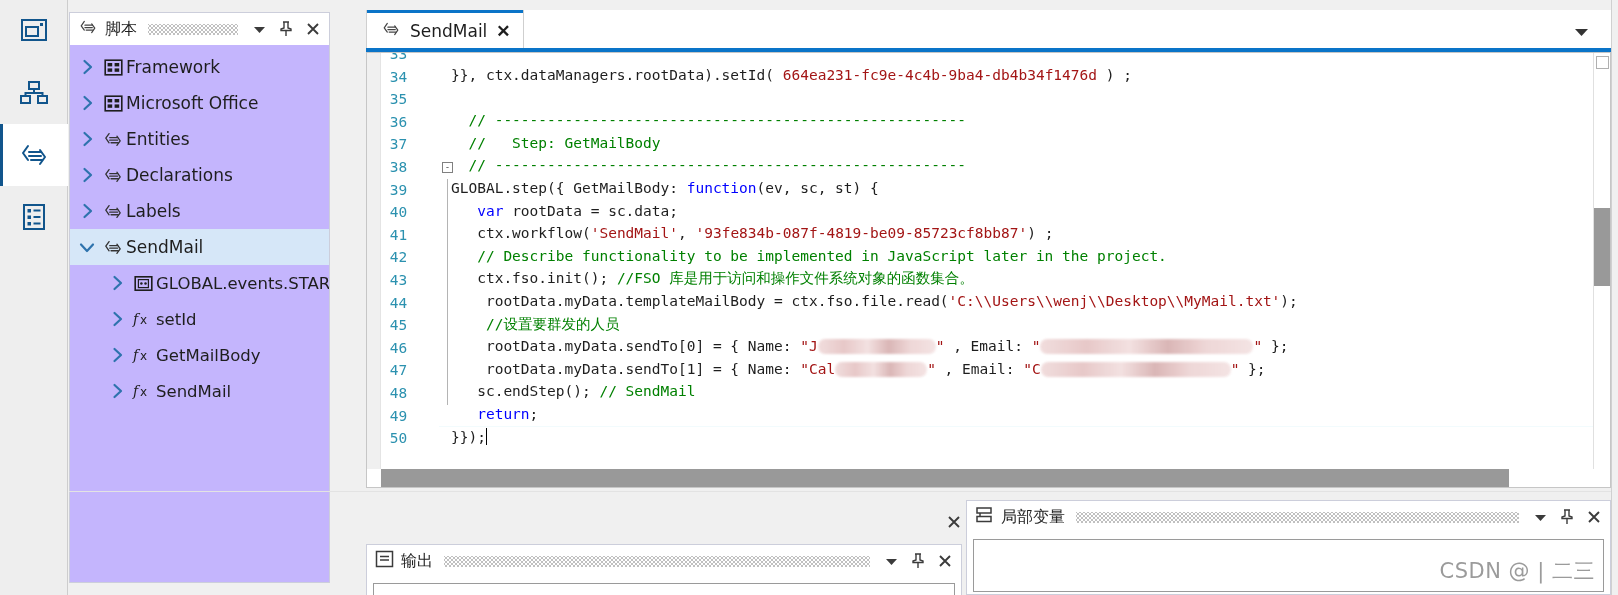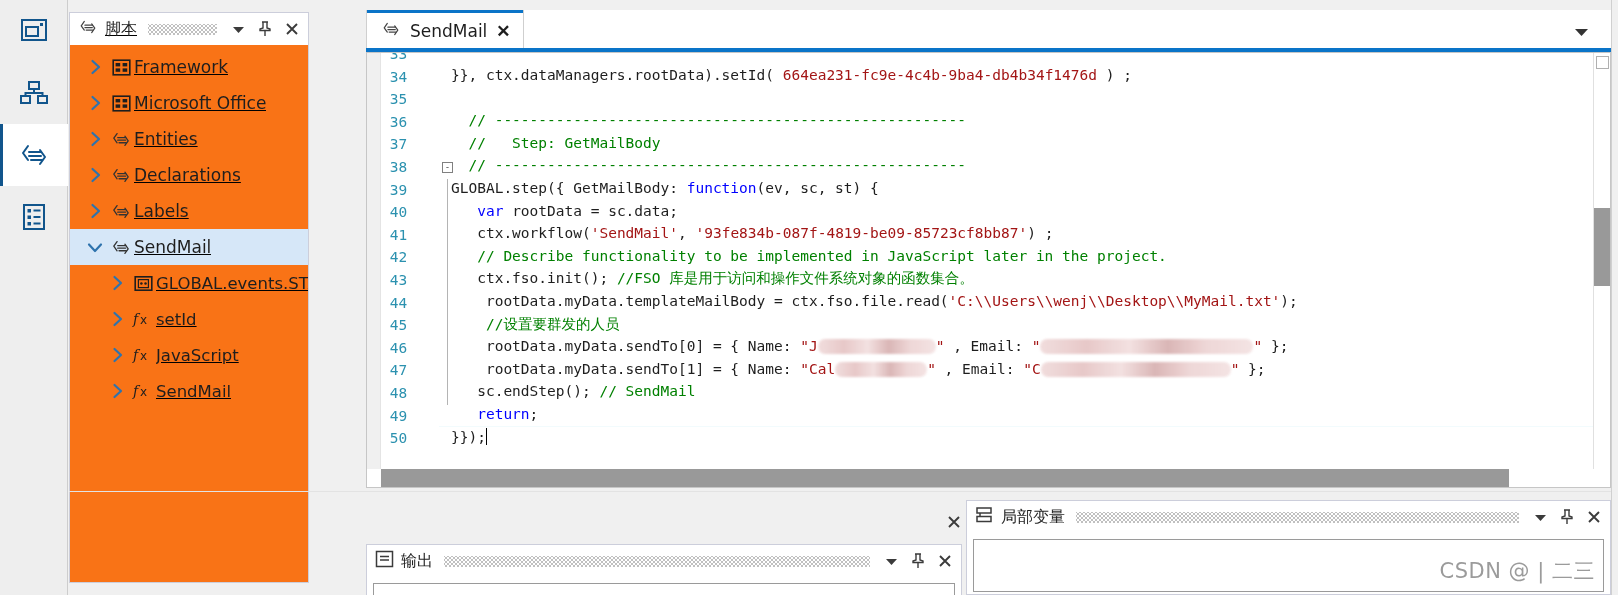--- a/index.html
+++ b/index.html
@@ -31,24 +31,23 @@
   .rail-btn.active { background: #ffffff; }
   .rail-btn.active::before {
     content: ""; position: absolute; left: 0; top: 0;
     width: 3px; height: 62px; background: #11558c;
   }
   .rail-btn svg { display: block; }
 
   
   .scriptpane {
     position: absolute; left: 69px; top: 12px;
-    width: 240px; height: 571px;
-    background: #f97316;
+    width: 261px; height: 571px;
+    background: #c4b5fd;
     border: 1px solid #cccedb;
-    text-decoration: underline;
   }
   .pane-head {
     height: 32px;
     display: flex; align-items: center;
     padding: 0 6px 0 8px;
     background: #ffffff;
     gap: 7px;
   }
   .pane-title {
     font-size: 16px; color: #1e1e1e; white-space: nowrap;
@@ -67,21 +66,21 @@
     width: 20px; height: 20px; flex: none;
     display: flex; align-items: center; justify-content: center;
     color: #3b3b3b; cursor: pointer;
   }
 
   
   .tree { padding-top: 4px; }
   .trow {
     display: flex; align-items: center;
     height: 36px;
-    padding-left: 12px;
+    padding-left: 4px;
     cursor: pointer;
     font-size: 17px;
     color: #1e1e1e;
     font-family: "DejaVu Sans", sans-serif;
   }
   .trow.sel { background: #d6e7f8; }
   .trow .chev {
     width: 26px; flex: none;
     display: flex; align-items: center; justify-content: center;
     color: #2e73ad;
@@ -459,21 +458,21 @@
             <svg width="13" height="16" viewBox="0 0 13 16">
               <path d="M3.5 2 L10 8 L3.5 14" fill="none" stroke="#2e73ad" stroke-width="2.2" stroke-linecap="round" stroke-linejoin="round"></path>
             </svg>
           </span>
           <span class="ticon">
             <svg width="22" height="18" viewBox="0 0 22 18">
               <text x="1" y="14" font-family="DejaVu Serif, serif" font-style="italic" font-size="14" fill="#1e1e1e">f</text>
               <text x="8" y="14" font-family="DejaVu Sans, sans-serif" font-size="12" fill="#1e1e1e">x</text>
             </svg>
           </span>
-          <span class="tlabel">JavaScript</span>
+          <span class="tlabel">GetMailBody</span>
         </div>
         <div class="trow lvl2">
           <span class="chev">
             <svg width="13" height="16" viewBox="0 0 13 16">
               <path d="M3.5 2 L10 8 L3.5 14" fill="none" stroke="#2e73ad" stroke-width="2.2" stroke-linecap="round" stroke-linejoin="round"></path>
             </svg>
           </span>
           <span class="ticon">
             <svg width="22" height="18" viewBox="0 0 22 18">
               <text x="1" y="14" font-family="DejaVu Serif, serif" font-style="italic" font-size="14" fill="#1e1e1e">f</text>

